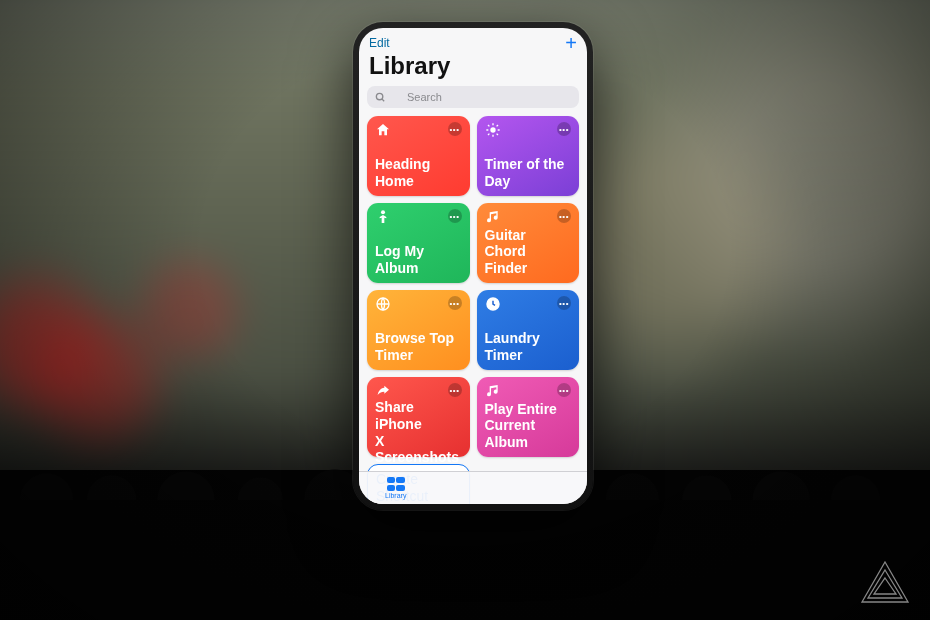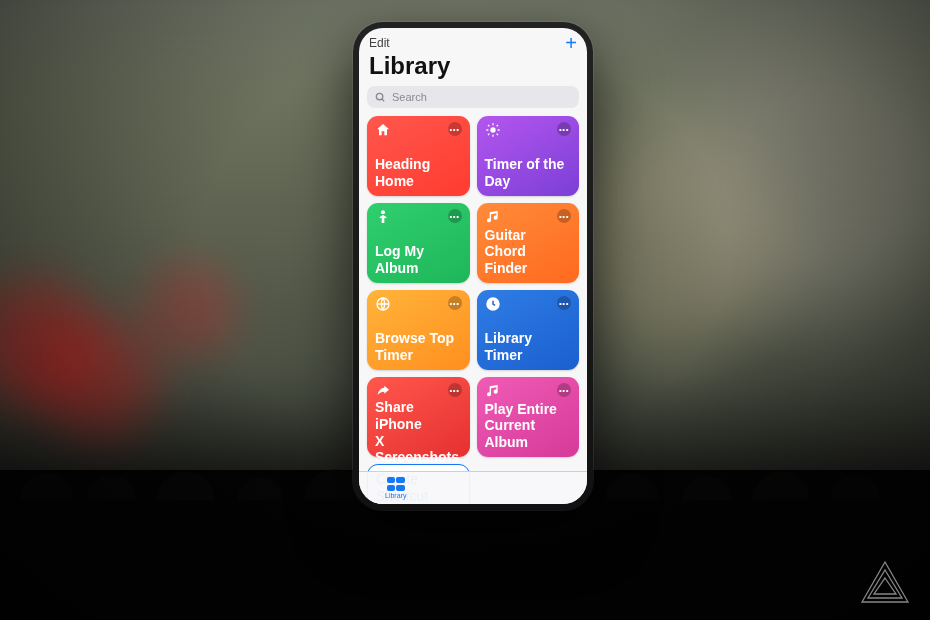--- a/index.html
+++ b/index.html
@@ -33,25 +33,25 @@
   .vignette{position:absolute;inset:0;pointer-events:none;
     background:radial-gradient(ellipse at 50% 40%,transparent 40%,rgba(0,0,0,.6) 100%);}
   .logo{position:absolute;right:18px;bottom:14px;opacity:.7;}
   
   .phone{position:absolute;left:353px;top:22px;width:228px;height:476px;
          border-radius:30px;padding:6px;
          background:linear-gradient(180deg,#222 0%,#111 100%);
          box-shadow:0 0 0 1px rgba(255,255,255,.08),0 20px 60px rgba(0,0,0,.7);}
   .screen{position:relative;width:100%;height:100%;border-radius:24px;background:#f7f7f8;overflow:hidden;}
   .nav{display:flex;justify-content:space-between;align-items:center;padding:8px 10px 0;}
-  .nav .edit{color:#404040;font-size:12px;}
+  .nav .edit{color:#0369a1;font-size:12px;}
   .nav .plus{color:#1478f6;font-size:20px;font-weight:300;line-height:12px;}
   .title{font-size:24px;font-weight:700;color:#111;padding:2px 10px 6px;}
   .search{margin:0 8px 8px;background:#e7e6eb;border-radius:8px;padding:5px 8px;
-          display:flex;align-items:center;gap:6px;color:#8a8a8e;font-size:11px;}
+          display:flex;align-items:center;gap:21px;color:#8a8a8e;font-size:11px;}
   .grid{display:grid;grid-template-columns:1fr 1fr;gap:7px;padding:0 8px;}
   .card{position:relative;border-radius:11px;height:68px;padding:6px 8px;color:#fff;
         display:flex;flex-direction:column;justify-content:space-between;
         box-shadow:0 1px 2px rgba(0,0,0,.15);}
   .card .top{display:flex;justify-content:space-between;align-items:flex-start;}
   .card .icon{width:16px;height:16px;display:flex;align-items:center;justify-content:center;}
   .card .more{width:14px;height:14px;border-radius:50%;background:rgba(0,0,0,.22);
               display:flex;align-items:center;justify-content:center;font-size:8px;letter-spacing:.5px;}
   .card .label{font-size:14px;font-weight:600;line-height:1.2;}
   .create{border:1.5px solid #1478f6;background:#fff;color:#1478f6;}
@@ -171,21 +171,21 @@
           <div class="card c5">
             <div class="top">
               <span class="icon">
                 <svg width="16" height="16" viewBox="0 0 24 24" fill="none" stroke="#fff" stroke-width="2.2">
                   <circle cx="12" cy="12" r="9" fill="#fff"></circle>
                   <path d="M12 7v5l3 2" stroke="#1b5fcf"></path>
                 </svg>
               </span>
               <span class="more">•••</span>
             </div>
-            <div class="label">Library Timer</div>
+            <div class="label">Laundry Timer</div>
           </div>
           <div class="card c6">
             <div class="top">
               <span class="icon">
                 <svg width="16" height="16" viewBox="0 0 24 24" fill="#fff">
                   <path d="M14 4l7 6-7 6v-3c-5 0-8 2-10 5 1-6 4-10 10-11V4z"></path>
                 </svg>
               </span>
               <span class="more">•••</span>
             </div>

